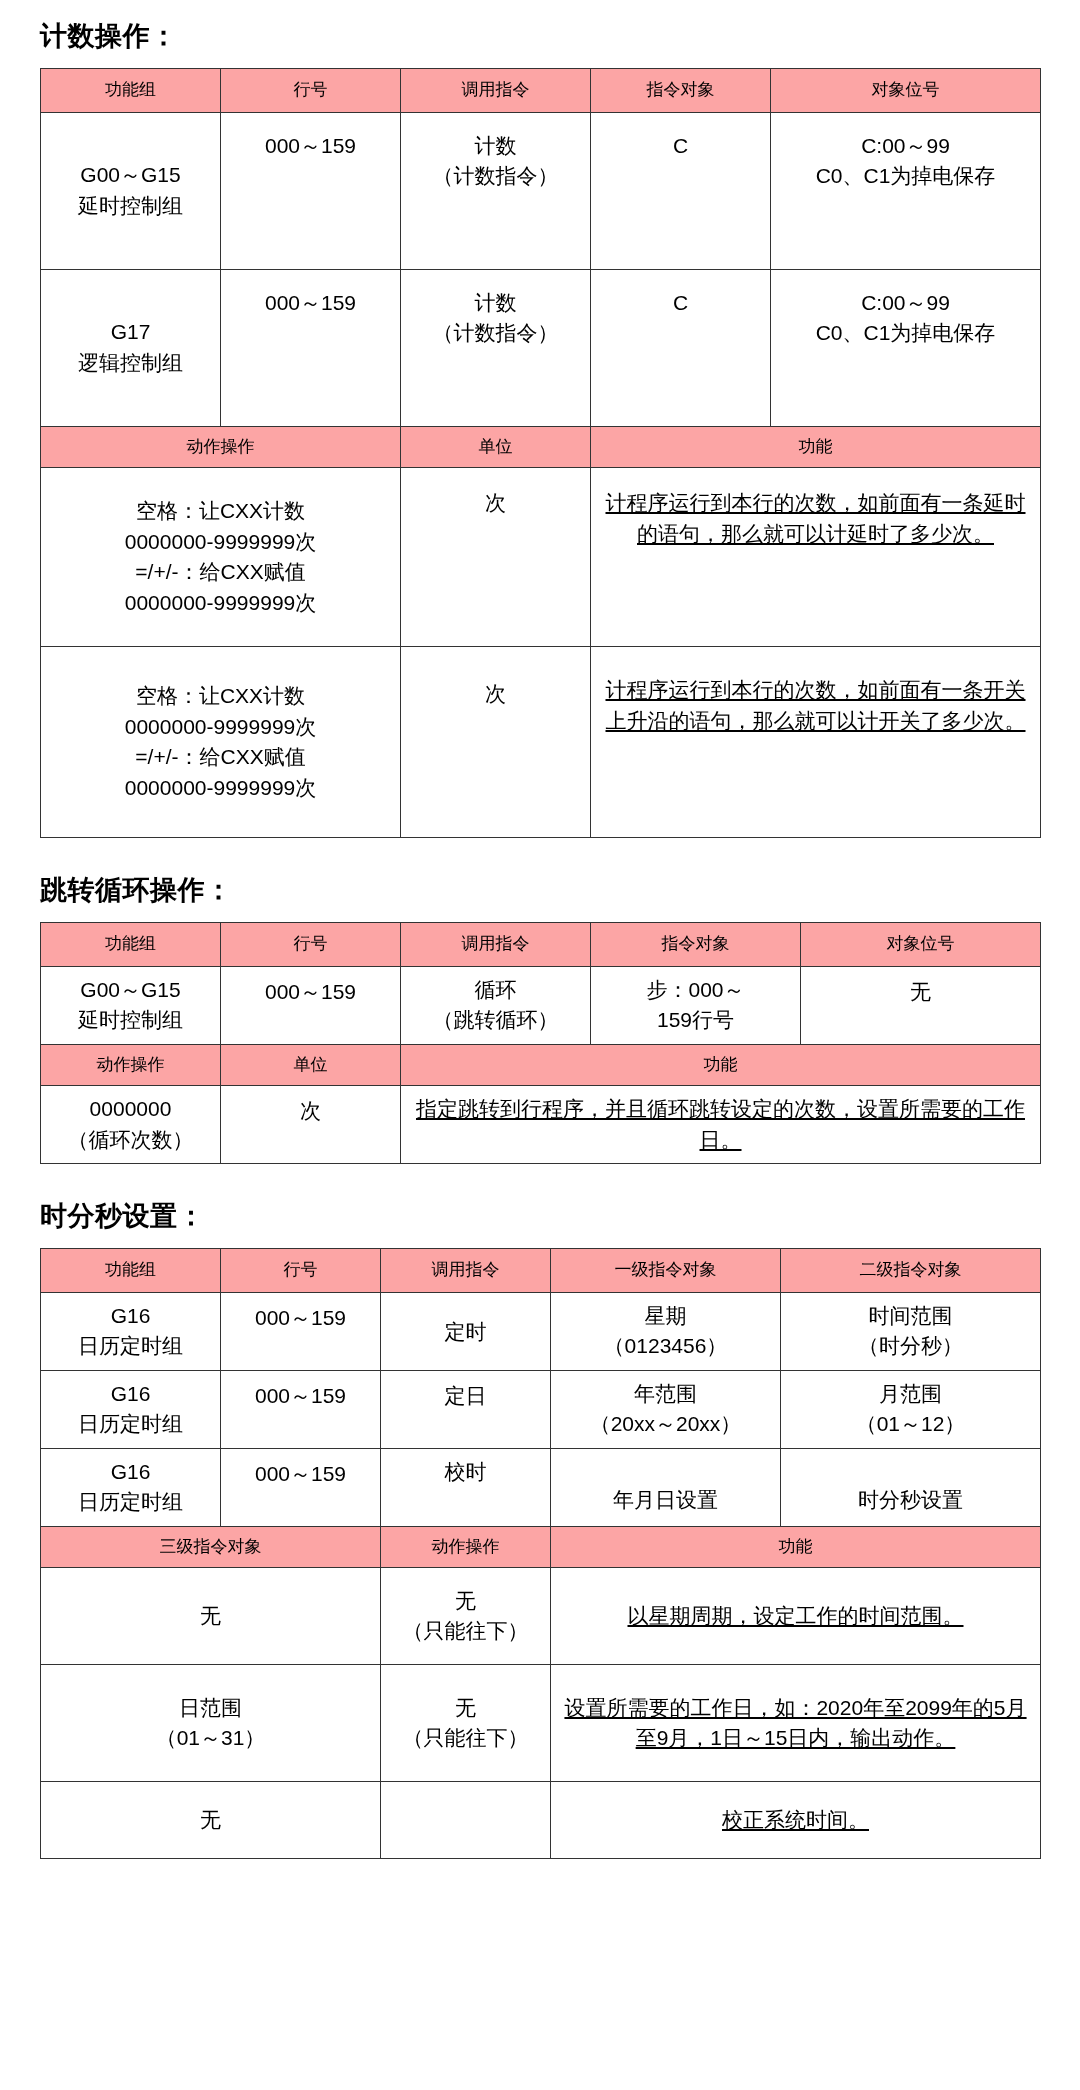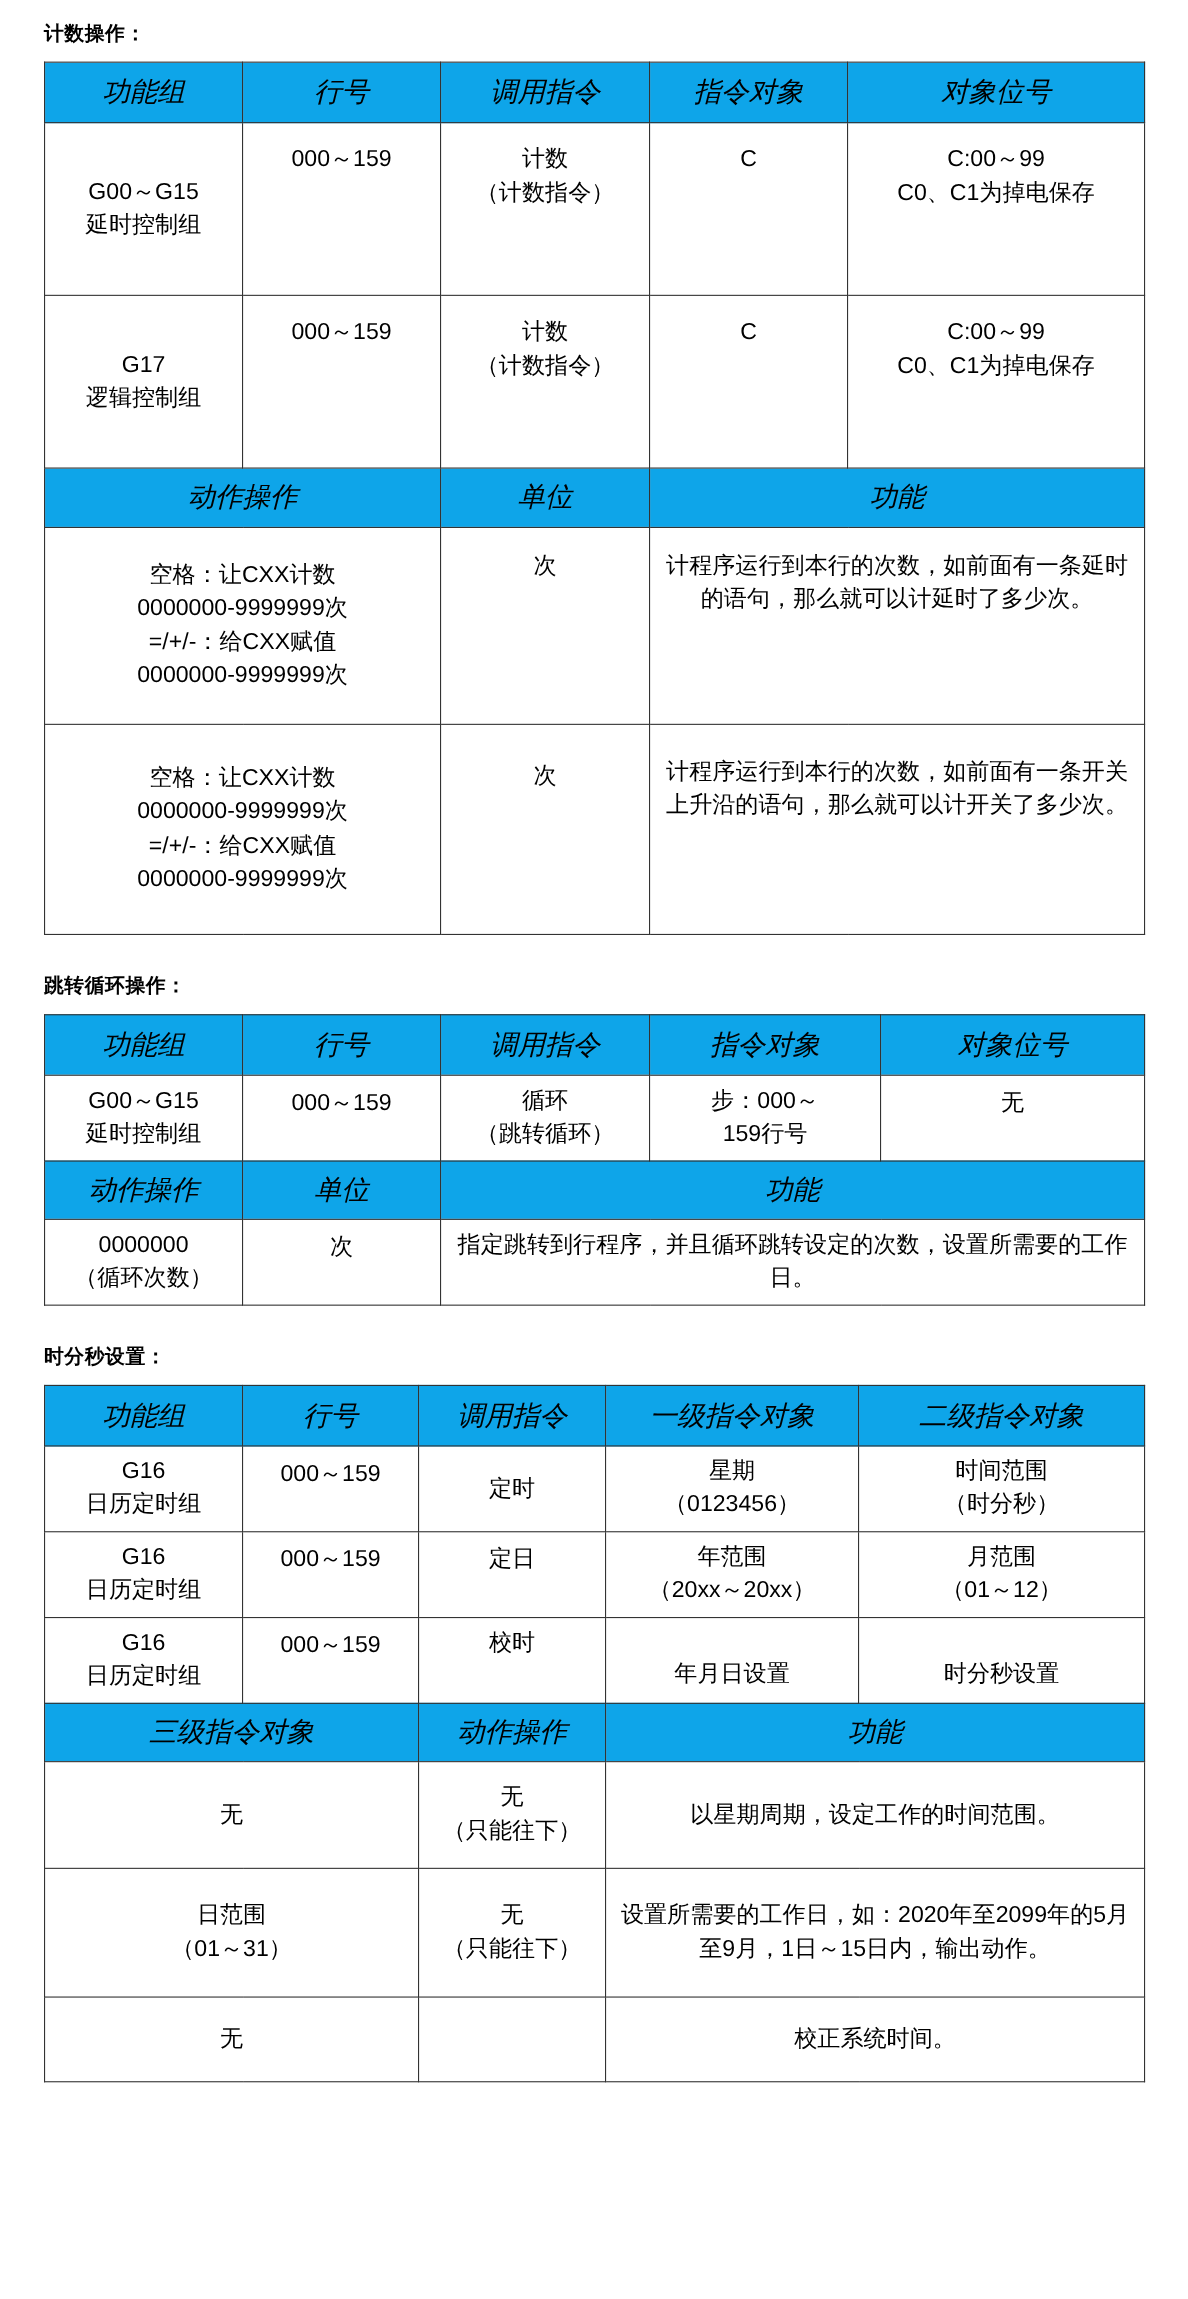--- a/index.html
+++ b/index.html
@@ -13,21 +13,21 @@
     font-family: "Liberation Sans", sans-serif;
     color: #000000;
     -webkit-font-smoothing: antialiased;
   }
   .page {
     width: 1080px;
     box-sizing: border-box;
     padding: 18px 40px 40px 40px;
   }
   h2.section-title {
-    font-size: 18px;
+    font-size: 27px;
     font-weight: bold;
     margin: 0 0 14px 0;
     letter-spacing: 0.5px;
   }
   .section {
     margin-bottom: 34px;
   }
   table.doc {
     border-collapse: collapse;
     width: 1000px;
@@ -36,34 +36,34 @@
   }
   table.doc td, table.doc th {
     border: 1px solid #333333;
     text-align: center;
     vertical-align: middle;
     padding: 8px 6px;
     line-height: 1.45;
     font-weight: normal;
   }
   table.doc th, td.hdr {
-    background: #0ea5e9;
-    font-size: 25px;
+    background: #fca5a5;
+    font-size: 17px;
     padding: 9px 6px;
-    font-style: italic;
   }
   td.tall {
     height: 130px;
   }
   td.tall2 {
     height: 150px;
   }
   td.func-text {
     padding: 10px 22px;
     line-height: 1.55;
+    text-decoration: underline;
   }
   .nowrapline { white-space: pre-line; }
 </style>
 </head>
 <body>
 
 <div class="page">
 
   <div class="section">
     <h2 class="section-title">计数操作：</h2>

